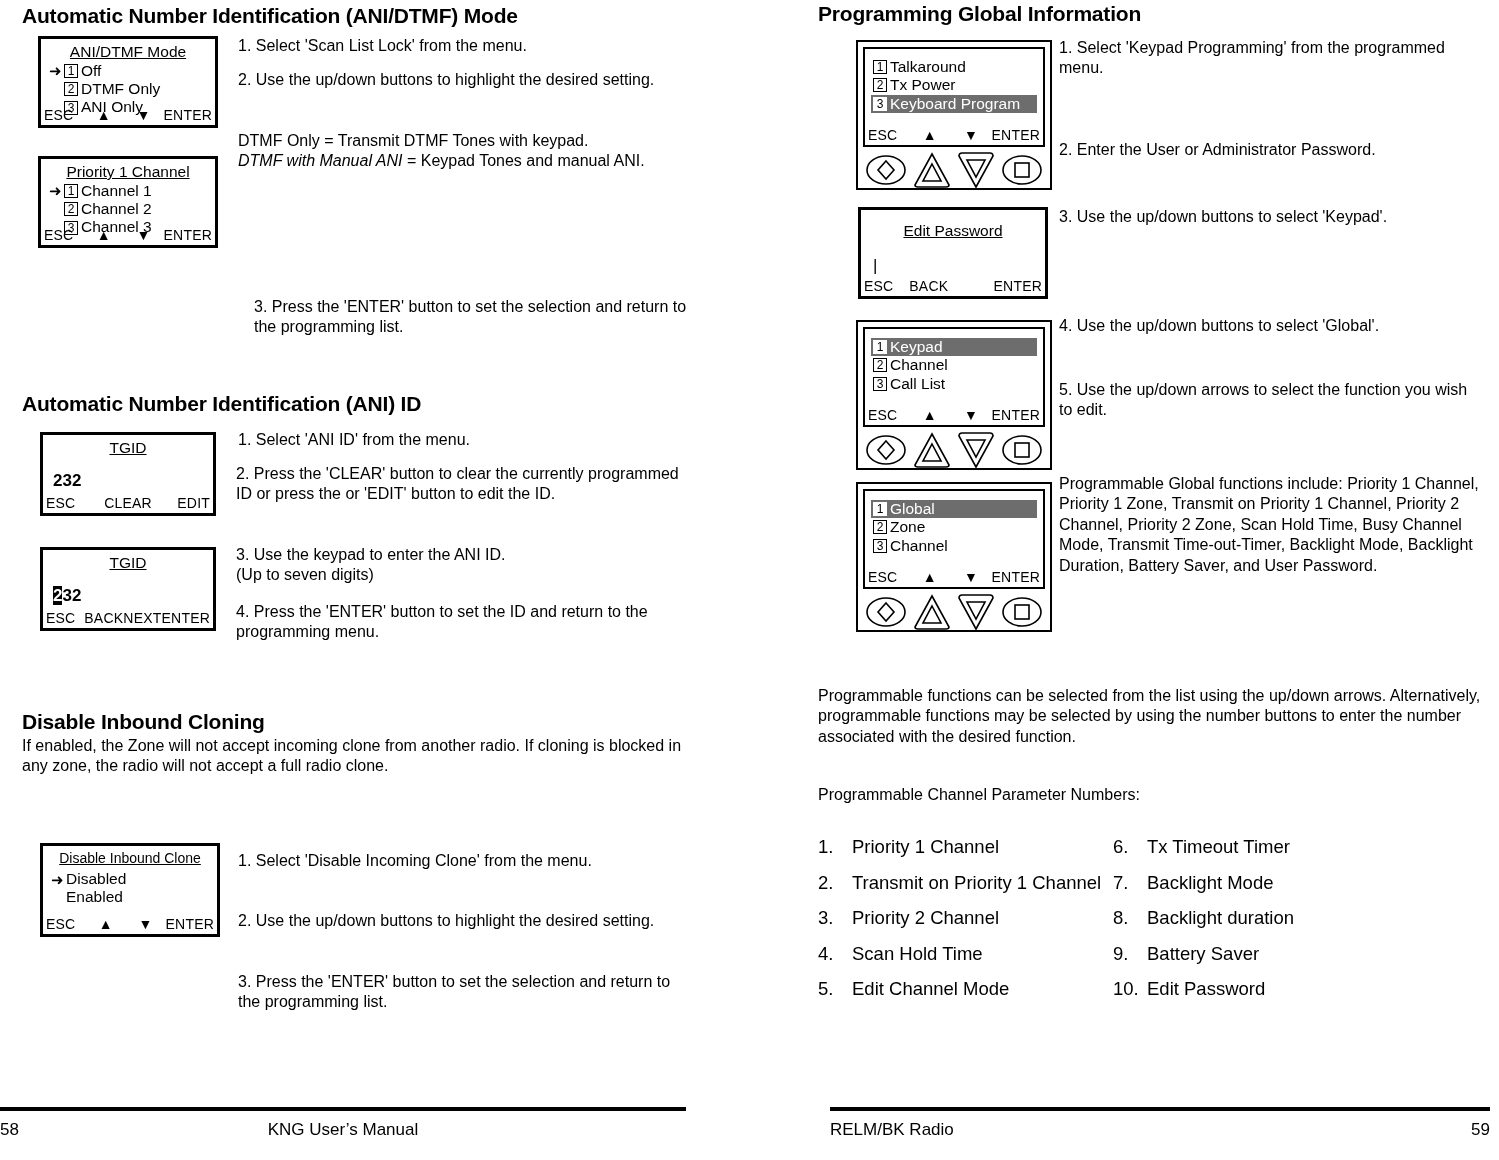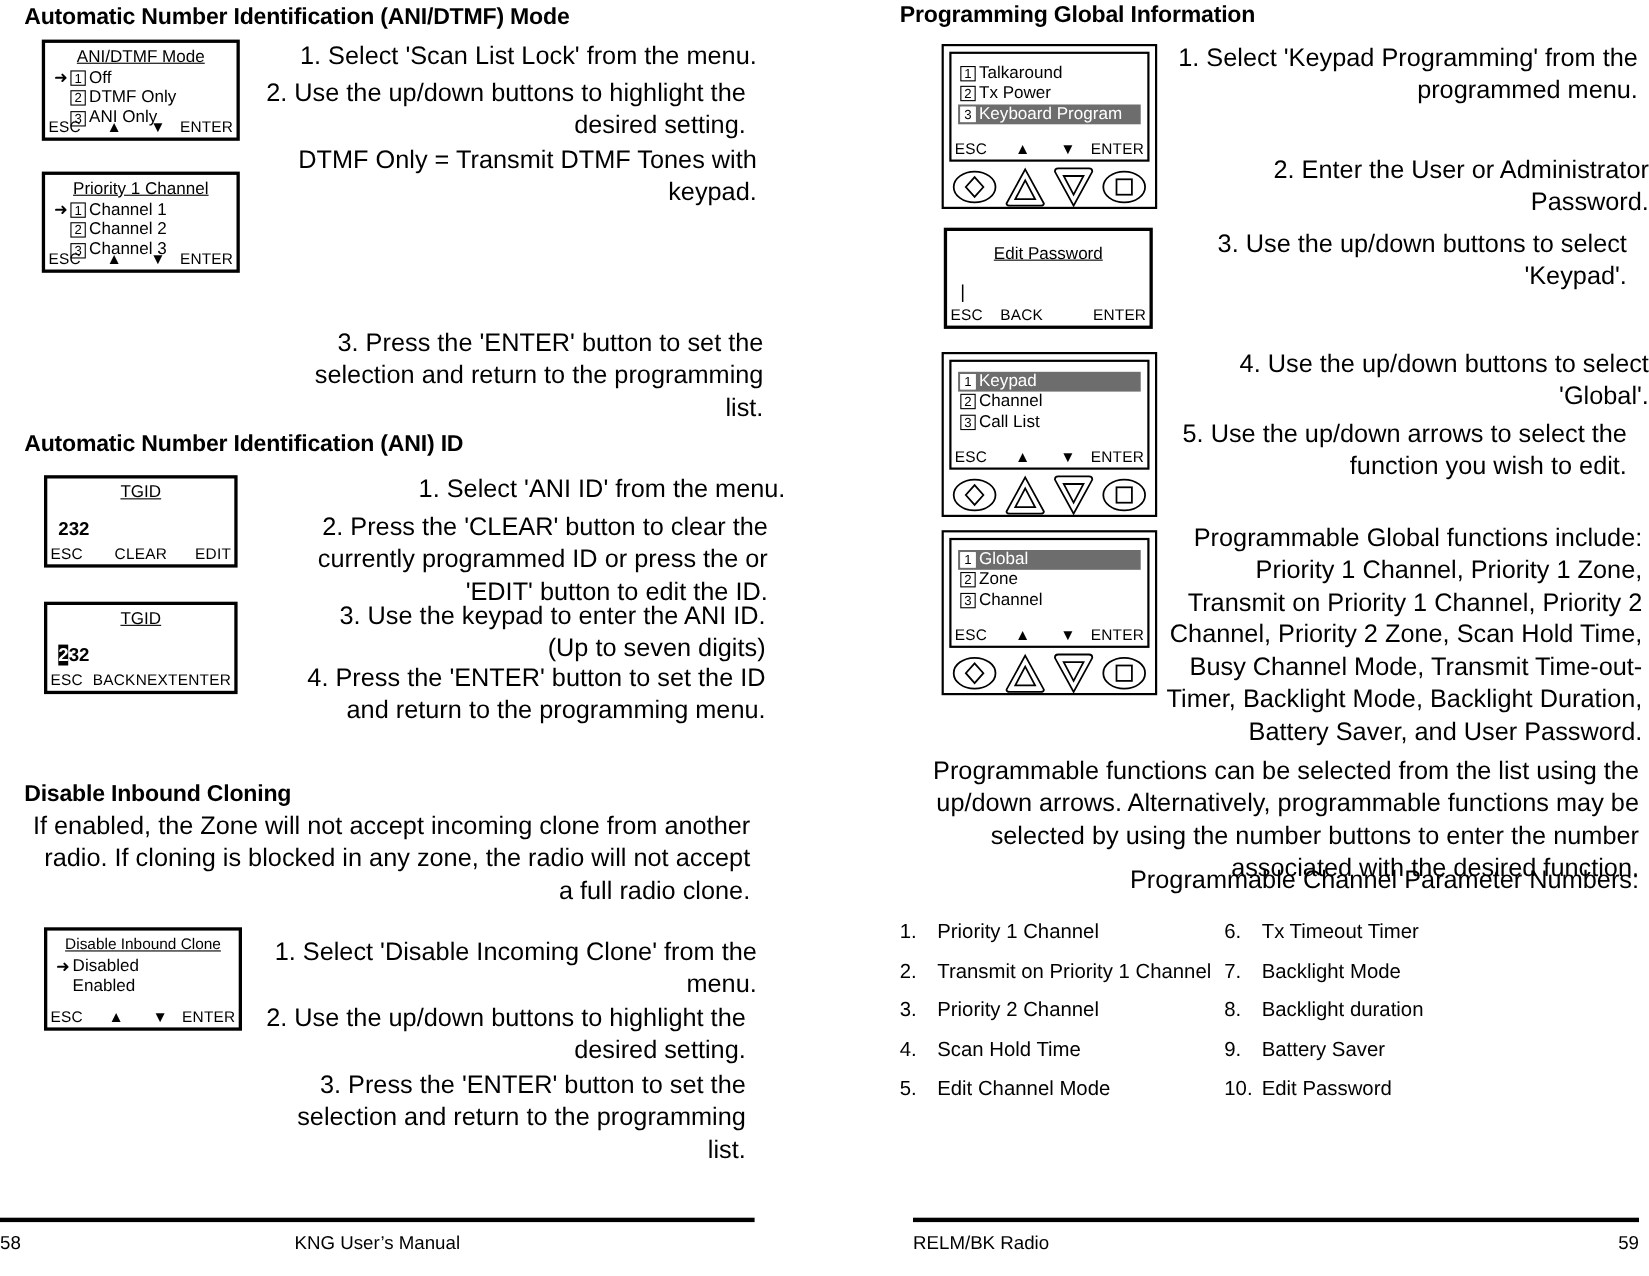--- a/index.html
+++ b/index.html
@@ -30,24 +30,23 @@
   h2.section-head {
     font-size: 21px;
     font-weight: bold;
     margin: 0;
     letter-spacing: -0.2px;
     line-height: 1.1;
   }
   h2.underlined { }
 
   p.body-text {
-    font-size: 23px;
+    font-size: 16px;
     line-height: 1.28;
     margin: 0;
-    text-align: right;
   }
   .italic { font-style: italic; }
 
   
   .lcd {
     border: 3px solid #000;
     background: #fff;
     box-sizing: border-box;
     position: relative;
     padding: 4px 6px 0 6px;
@@ -229,20 +228,21 @@
         <span>▼</span>
         <span>ENTER</span>
       </div>
     </div>
 
     <p class="body-text" style="position:absolute;left:216px;top:36px;width:450px;">1.    Select 'Scan List Lock' from the menu.</p>
     <p class="body-text" style="position:absolute;left:216px;top:70px;width:440px;">2.   Use the up/down buttons to highlight the desired setting.</p>
 
     <div style="position:absolute;left:216px;top:131px;width:450px;">
       <p class="body-text">DTMF Only = Transmit DTMF Tones with keypad.</p>
+      <p class="body-text"><span class="italic">DTMF with Manual ANI</span><span> = Keypad Tones and manual ANI.</span></p>
     </div>
 
     <p class="body-text" style="position:absolute;left:232px;top:297px;width:440px;">3.   Press the 'ENTER' button to set the selection and return to the programming list.</p>
 
     <h2 class="section-head" style="position:absolute;left:0;top:392px;width:690px;">Automatic Number Identification (ANI) ID</h2>
 
     <div class="lcd" style="position:absolute;left:18px;top:432px;width:176px;height:84px;">
       <div class="lcd-title">TGID</div>
       <div class="lcd-value" style="margin-top:14px;">232</div>
       <div class="softkeys">
@@ -256,21 +256,21 @@
       <div class="lcd-title">TGID</div>
       <div class="lcd-value" style="margin-top:14px;"><span class="cursor-blk">2</span><span>32</span></div>
       <div class="softkeys">
         <span>ESC</span>
         <span>BACK</span>
         <span>NEXT</span>
         <span>ENTER</span>
       </div>
     </div>
 
-    <p class="body-text" style="position:absolute;left:232px;top:430px;width:460px;">1.   Select 'ANI ID' from the menu.</p>
+    <p class="body-text" style="position:absolute;left:216px;top:430px;width:460px;">1.   Select 'ANI ID' from the menu.</p>
     <p class="body-text" style="position:absolute;left:214px;top:464px;width:462px;">2.   Press the 'CLEAR' button to clear the currently programmed ID or press the or 'EDIT' button to edit the ID.</p>
     <p class="body-text" style="position:absolute;left:214px;top:545px;width:460px;white-space:pre-line;">3.  Use the keypad to enter the ANI ID.
 (Up to seven digits)</p>
     <p class="body-text" style="position:absolute;left:214px;top:602px;width:460px;">4.  Press the 'ENTER' button to set the ID and return to the programming menu.</p>
 
     <h2 class="section-head" style="position:absolute;left:0;top:710px;width:690px;">Disable Inbound Cloning</h2>
     <p class="body-text" style="position:absolute;left:0;top:736px;width:660px;">If enabled, the Zone will not accept incoming clone from another radio. If cloning is blocked in any zone, the radio will not accept a full radio clone.</p>
 
     <div class="lcd" style="position:absolute;left:18px;top:843px;width:180px;height:94px;">
       <div class="lcd-title fill" style="font-size:14px;">Disable Inbound Clone</div>

